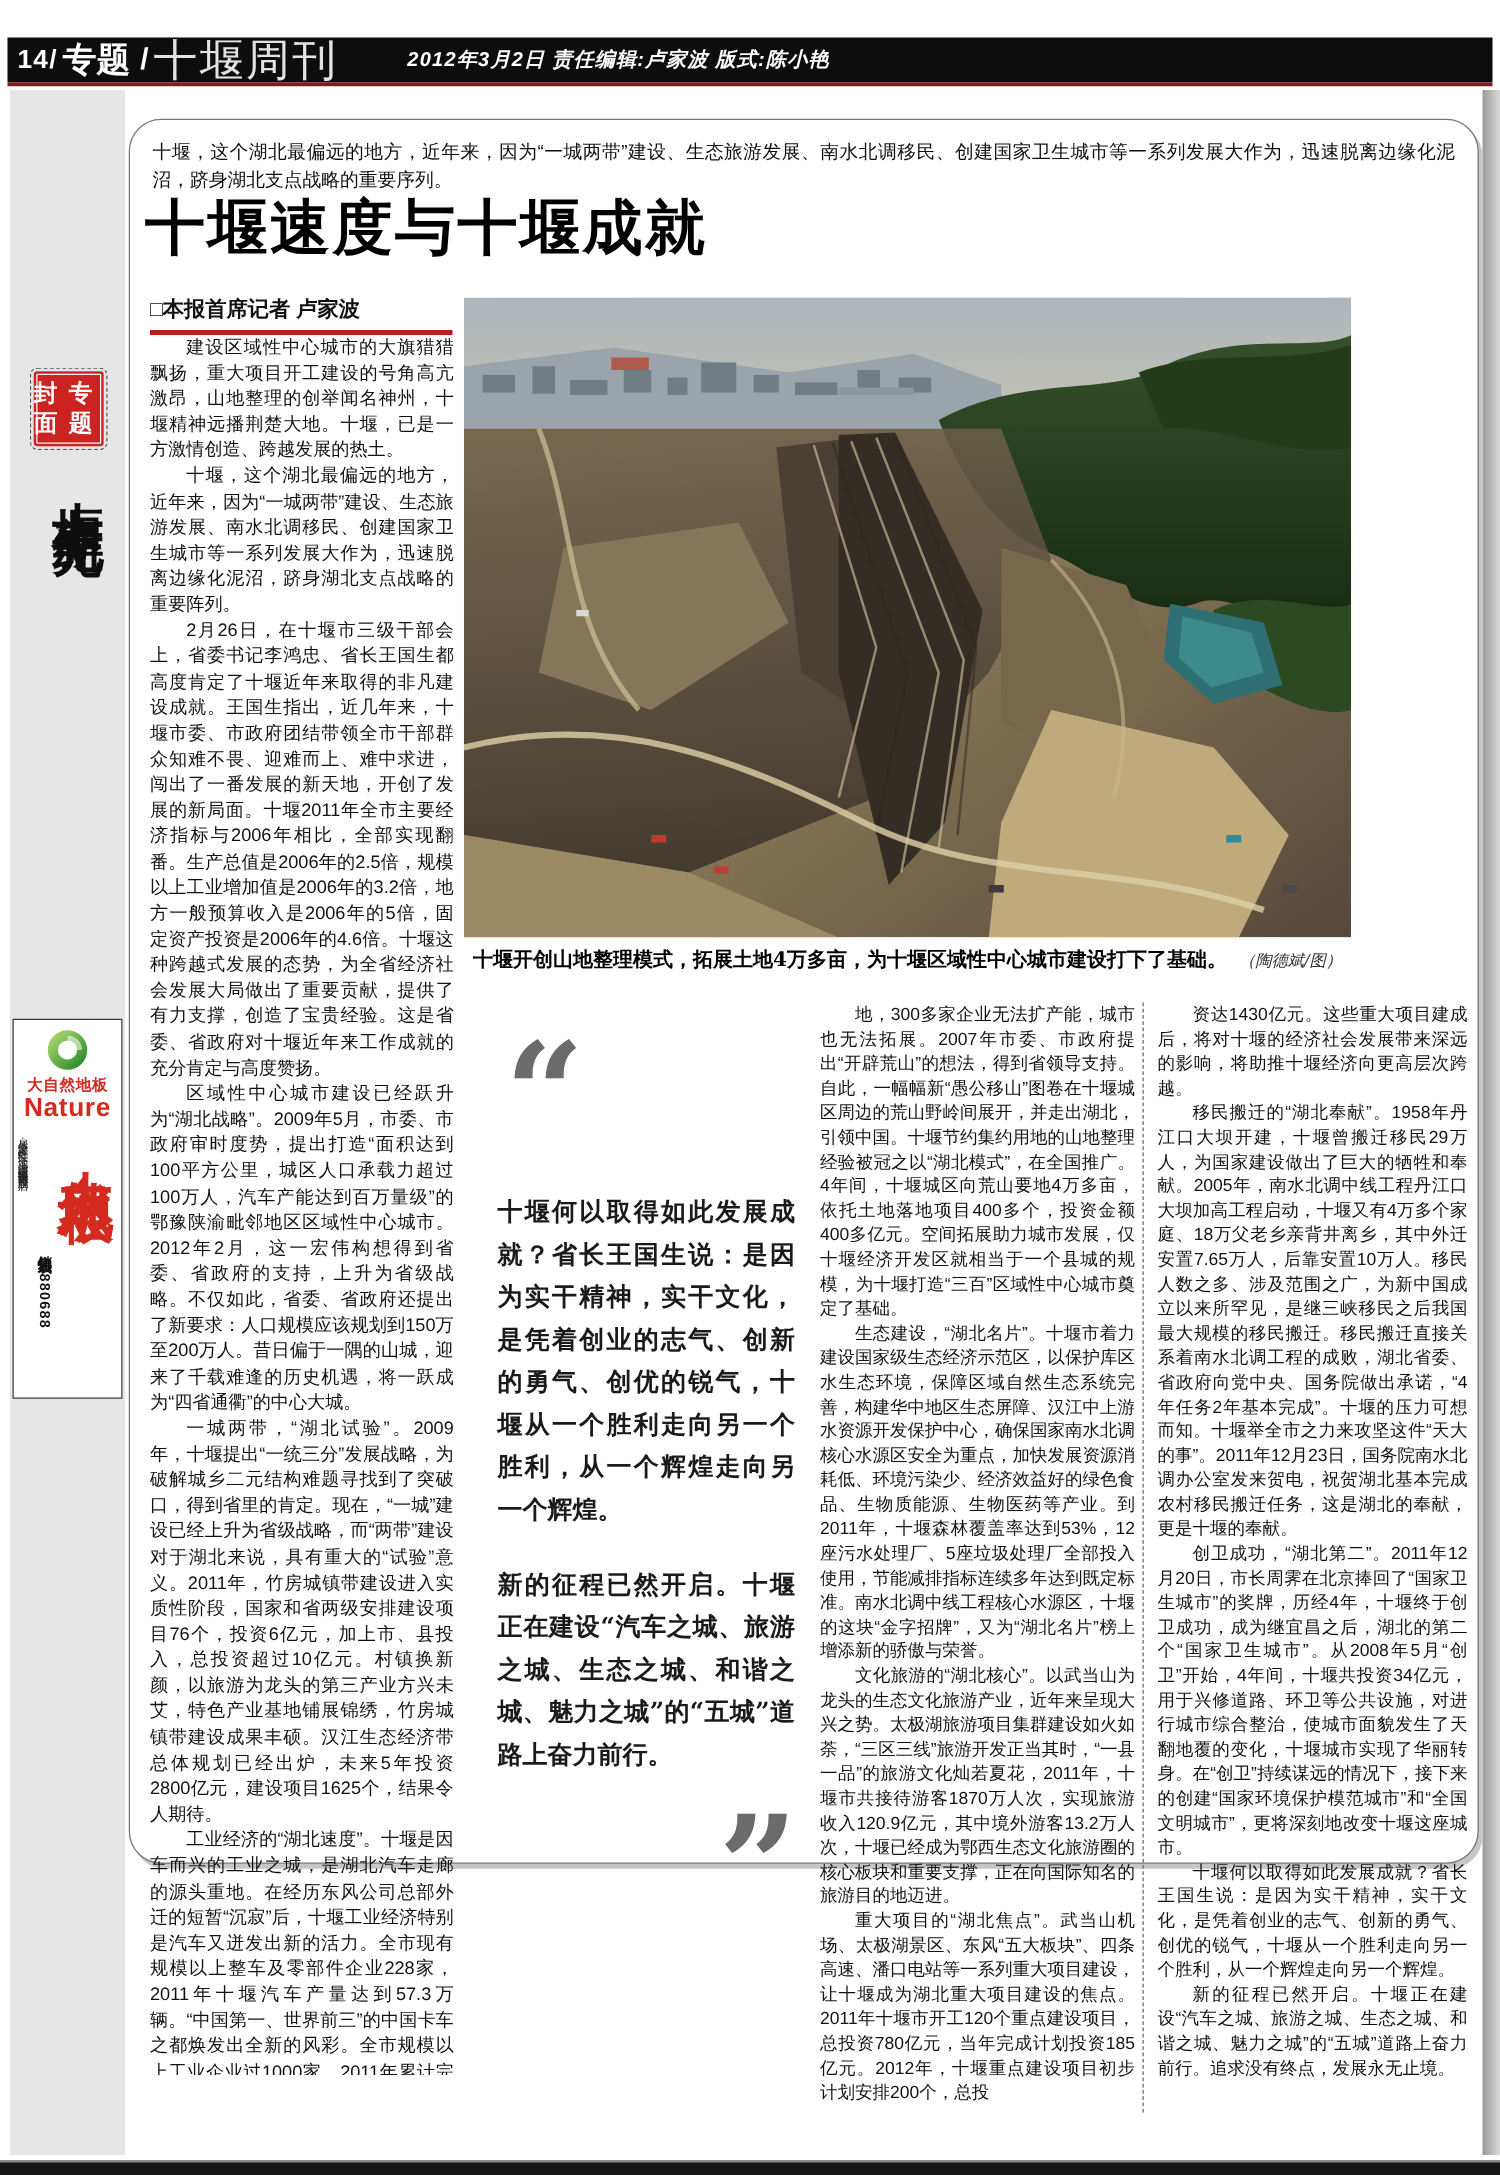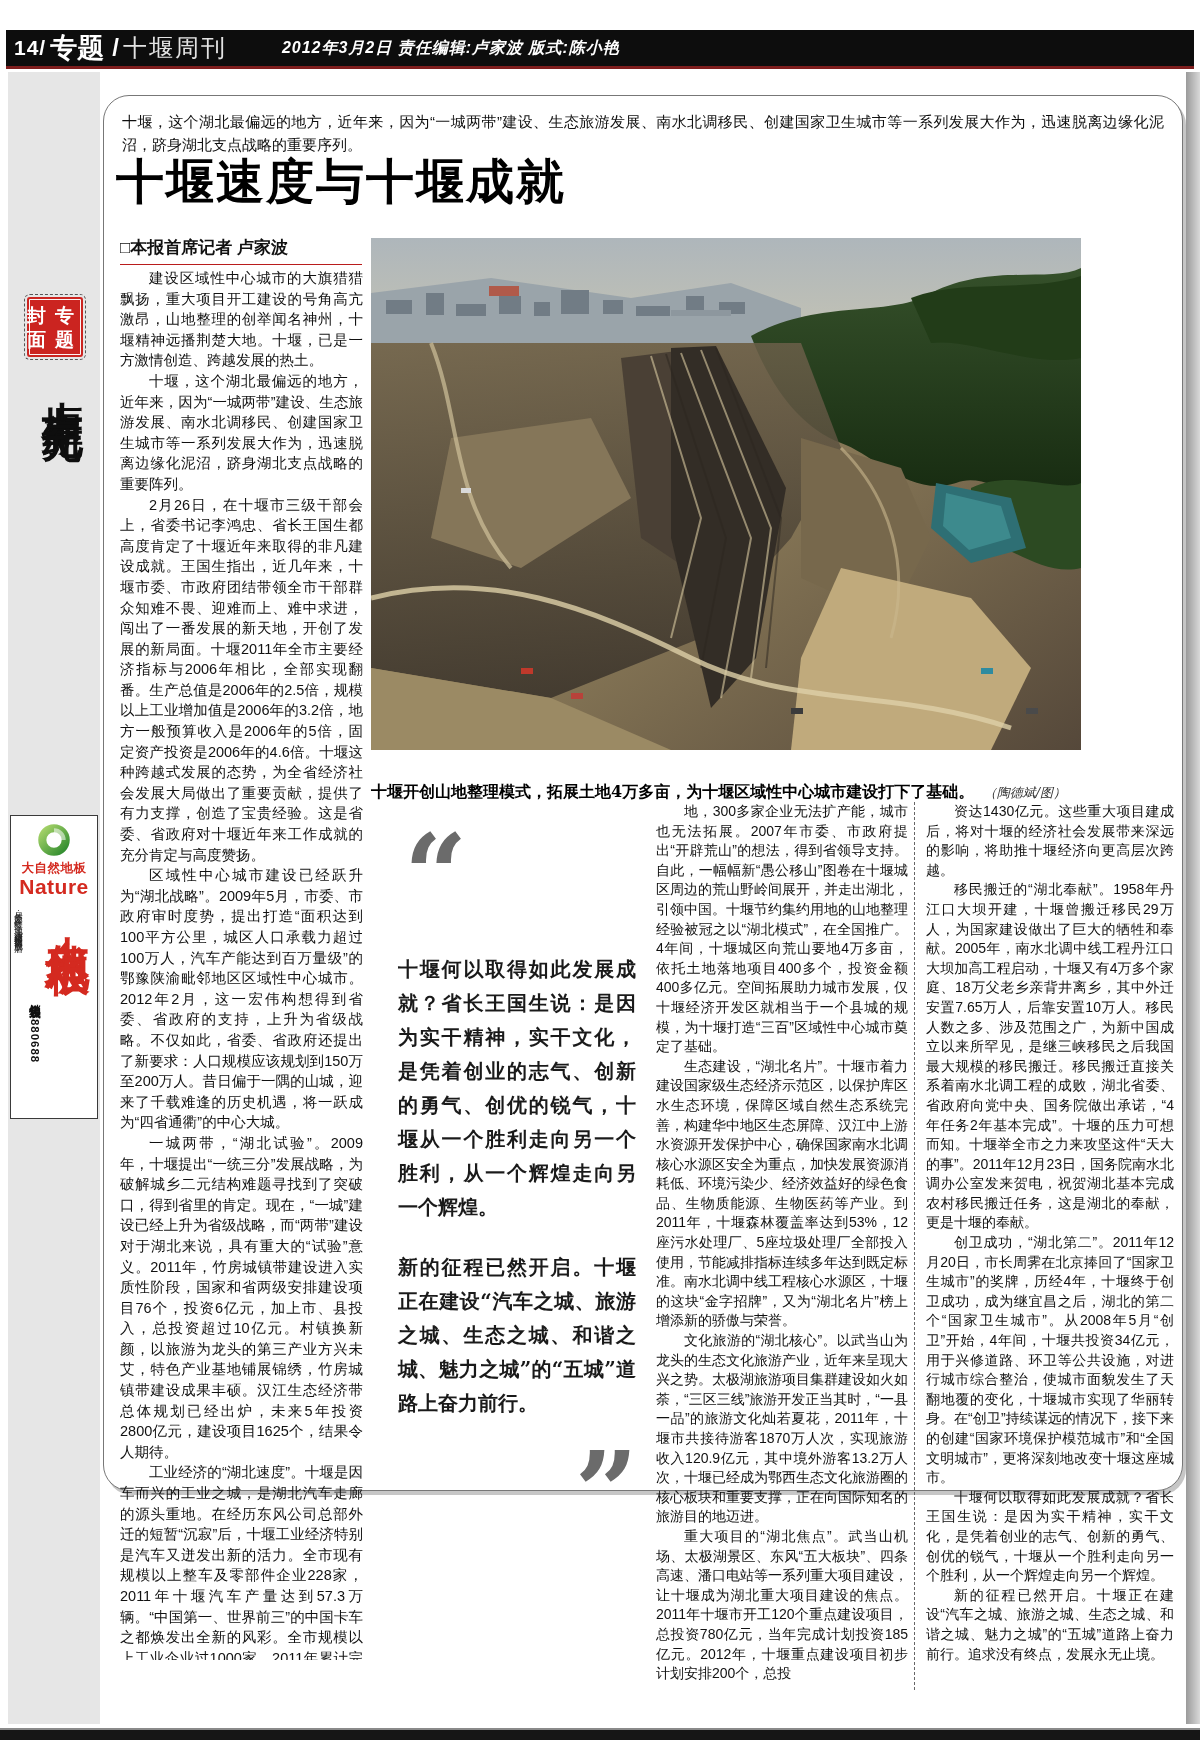--- a/index.html
+++ b/index.html
@@ -4,21 +4,21 @@
 <style>
   html,body{margin:0;padding:0;background:#fff;}
   #page{position:relative;width:1200px;height:1740px;background:#ffffff;overflow:hidden;
         font-family:"Liberation Sans",sans-serif;color:#111;}
   
   #masthead{position:absolute;left:6px;top:30px;width:1188px;height:36px;background:#0d0d0d;
             display:flex;align-items:center;color:#fff;}
   #masthead .pageno{font-size:21px;font-weight:bold;margin-left:8px;letter-spacing:1px;text-align:right;}
   #masthead .section{font-size:27px;font-weight:900;font-family:"DejaVu Serif","Liberation Serif",serif;margin:0 4px;}
   #masthead .slash{font-size:24px;font-weight:bold;margin:0 4px;}
-  #masthead .paper{font-size:24px;color:#e3e3e3;font-weight:400;font-family:"DejaVu Serif","Liberation Serif",serif;letter-spacing:2px;}
+  #masthead .paper{font-size:35px;color:#e3e3e3;font-weight:400;font-family:"DejaVu Serif","Liberation Serif",serif;letter-spacing:2px;}
   #masthead .dateline{font-size:16px;font-weight:bold;font-style:italic;margin-left:55px;letter-spacing:1px;}
   #redline{position:absolute;left:6px;top:66px;width:1188px;height:3px;background:#7e1d1d;}
   
   #leftstrip{position:absolute;left:8px;top:72px;width:92px;height:1652px;background:#e6e6e6;}
   #rightstrip{position:absolute;left:1186px;top:72px;width:14px;height:1652px;
               background:linear-gradient(to right,#9a9a9a,#d9d9d9);}
   #bottombar{position:absolute;left:0;top:1728px;width:1200px;height:12px;background:#161616;border-top:2px solid #8a8a8a;}
   
   #stamp{position:absolute;left:27px;top:297px;width:56px;height:60px;background:#cb2420;border-radius:3px;
          display:flex;flex-direction:row;align-items:center;justify-content:center;
@@ -43,32 +43,32 @@
              font-weight:900;font-size:44px;line-height:52px;letter-spacing:4px;
              font-family:"DejaVu Serif","Liberation Serif",serif;}
   
   #card{position:absolute;left:103px;top:95px;width:1080px;height:1396px;background:#fff;
         border:1px solid #777;border-radius:26px;box-shadow:3px 4px 0 0 #c6c6c6;box-sizing:border-box;}
   #lead{position:absolute;left:18px;top:14px;width:1042px;font-size:15px;line-height:23px;
         text-align:justify;color:#0e0e0e;}
   #headline{position:absolute;left:12px;top:54px;width:760px;font-size:48px;font-weight:900;
             font-family:"DejaVu Serif","Liberation Serif",serif;color:#000;letter-spacing:2px;}
   #byline{position:absolute;left:16px;top:140px;width:242px;font-size:17px;font-weight:bold;
-          padding-bottom:5px;border-bottom:1px solid #b91c1c;}
+          padding-bottom:5px;border-bottom:4px solid #b91c1c;}
   .col{position:absolute;overflow:hidden;text-align:justify;}
   .col p{margin:0;text-indent:2em;}
   #col1{left:16px;top:172px;width:243px;height:1392px;font-size:14.5px;line-height:20.6px;}
   #col2{left:552px;top:706px;width:252px;height:892px;font-size:14px;line-height:19.6px;}
   #col3{left:822px;top:706px;width:248px;height:892px;font-size:14px;line-height:19.6px;}
   #dashsep{position:absolute;left:810px;top:706px;height:888px;width:0;border-left:1px dashed #666;}
   
   #photo{position:absolute;left:267px;top:142px;width:710px;height:512px;overflow:hidden;}
   #photo svg{display:block;width:710px;height:512px;}
-  #caption{position:absolute;left:267px;top:662px;width:710px;text-align:left;
-           font-family:"DejaVu Serif","Liberation Serif",serif;font-weight:bold;font-size:16px;color:#000;margin-top:24px;}
+  #caption{position:absolute;left:267px;top:662px;width:710px;text-align:center;
+           font-family:"DejaVu Serif","Liberation Serif",serif;font-weight:bold;font-size:16px;color:#000;}
   #caption .credit{font-weight:normal;font-style:italic;font-size:13px;color:#333;margin-left:4px;}
   
   #pullquote{position:absolute;left:294px;top:744px;width:246px;height:742px;}
   #pullquote .qopen{font-family:"DejaVu Serif","Liberation Serif",serif;font-size:110px;line-height:70px;
                     color:#6b6b6b;font-weight:bold;margin-left:6px;}
   #pullquote .qtext{font-family:"DejaVu Serif","Liberation Serif",serif;font-weight:bold;
                     font-size:20px;line-height:34px;text-align:justify;color:#1a1a1a;width:238px;}
   #pullquote .qt1{margin-top:42px;}
   #pullquote .qt2{margin-top:26px;}
   #pullquote .qclose{position:absolute;right:6px;top:618px;font-family:"DejaVu Serif","Liberation Serif",serif;

